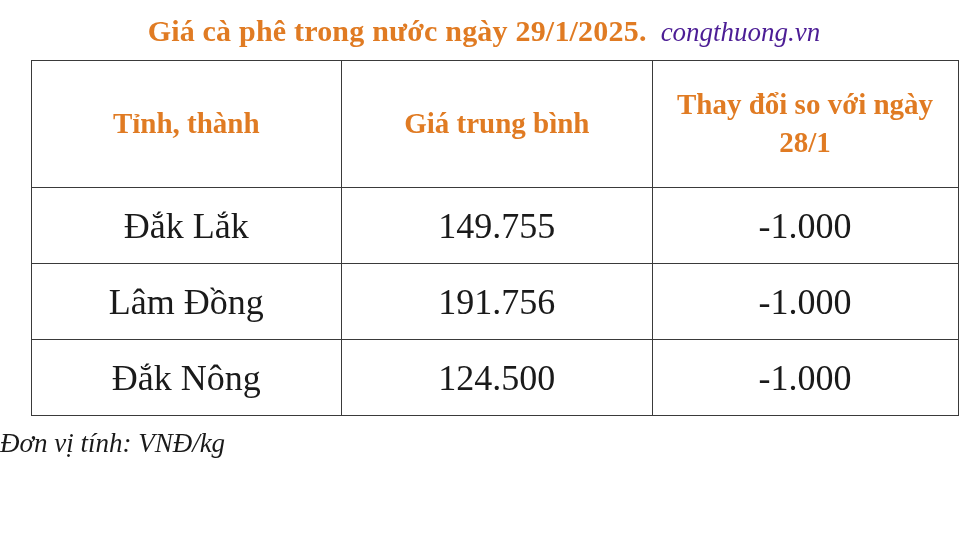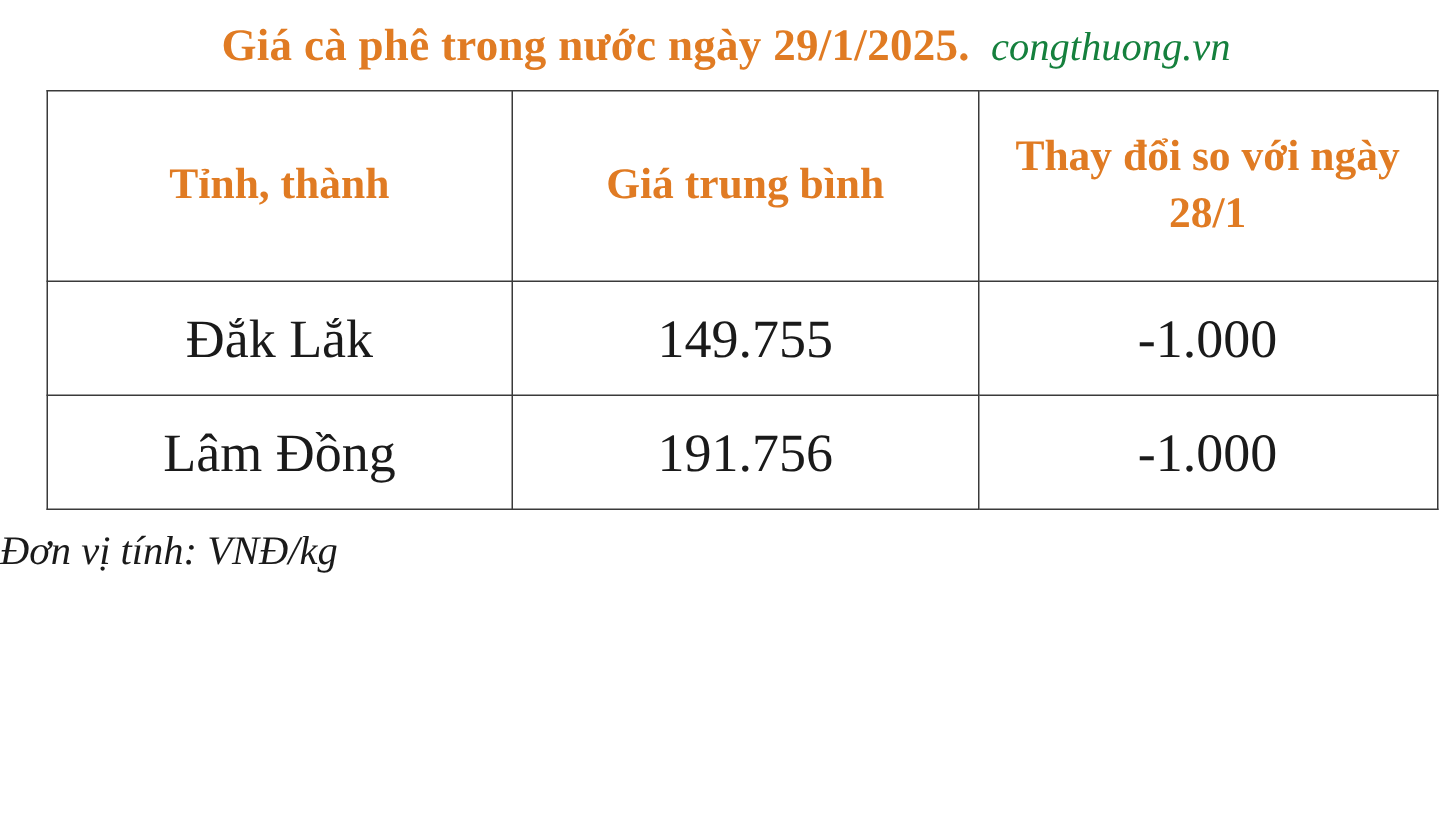--- a/index.html
+++ b/index.html
@@ -29,21 +29,21 @@
     gap: 14px;
   }
   .title {
     color: #e07b23;
     font-weight: bold;
     font-size: 30px;
     letter-spacing: 0.2px;
     white-space: nowrap;
   }
   .source {
-    color: #15803d;
+    color: #4c1d95;
     font-style: italic;
     font-size: 27px;
     white-space: nowrap;
   }
 
   
   .table-wrap {
     margin: 12px auto 0 auto;
     width: 928px;
     padding-left: 21px;
@@ -118,19 +118,24 @@
         <tr>
           <td>Đắk Lắk</td>
           <td>149.755</td>
           <td class="change">-1.000</td>
         </tr>
         <tr>
           <td>Lâm Đồng</td>
           <td>191.756</td>
           <td class="change">-1.000</td>
         </tr>
+        <tr>
+          <td>Đắk Nông</td>
+          <td>124.500</td>
+          <td class="change">-1.000</td>
+        </tr>
       </tbody>
     </table>
   </div>
 
   <div class="footer">Đơn vị tính: VNĐ/kg</div>
 
 </div>
 
 </body></html>

